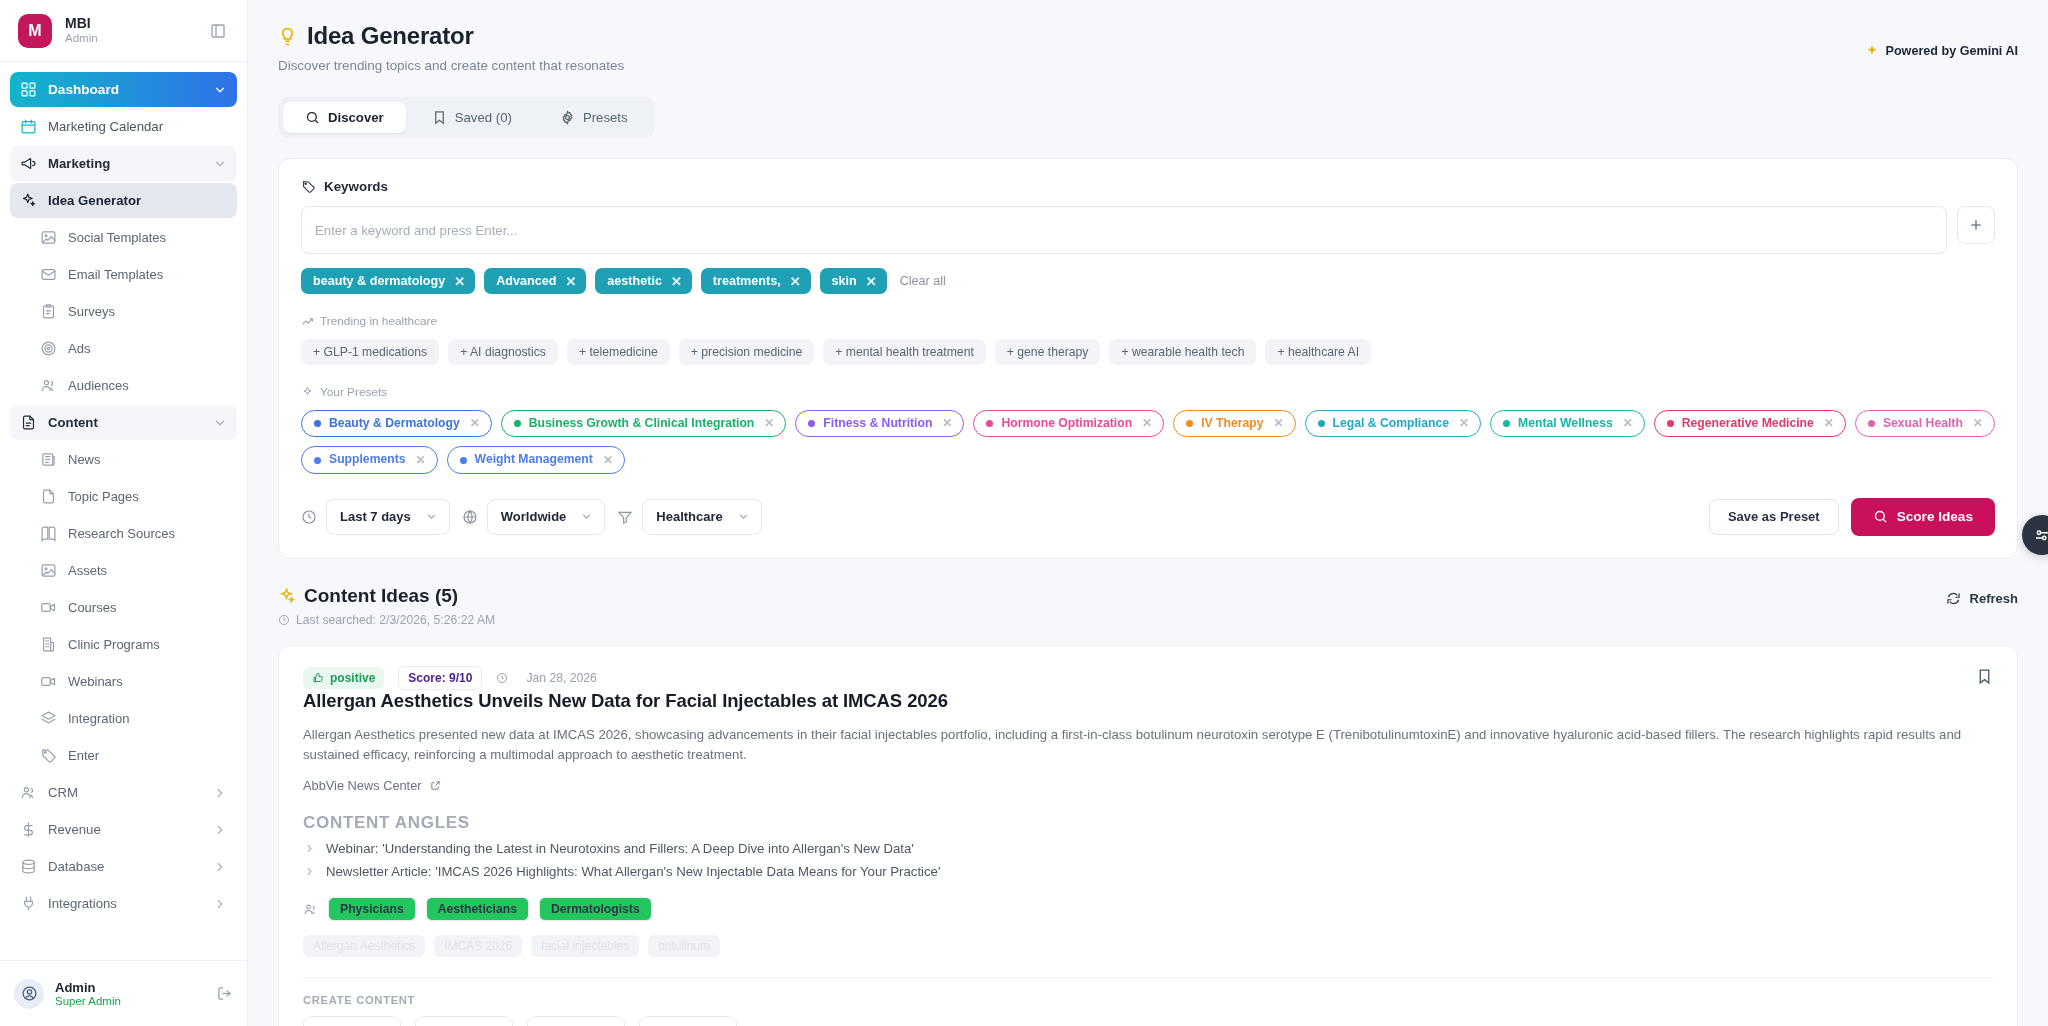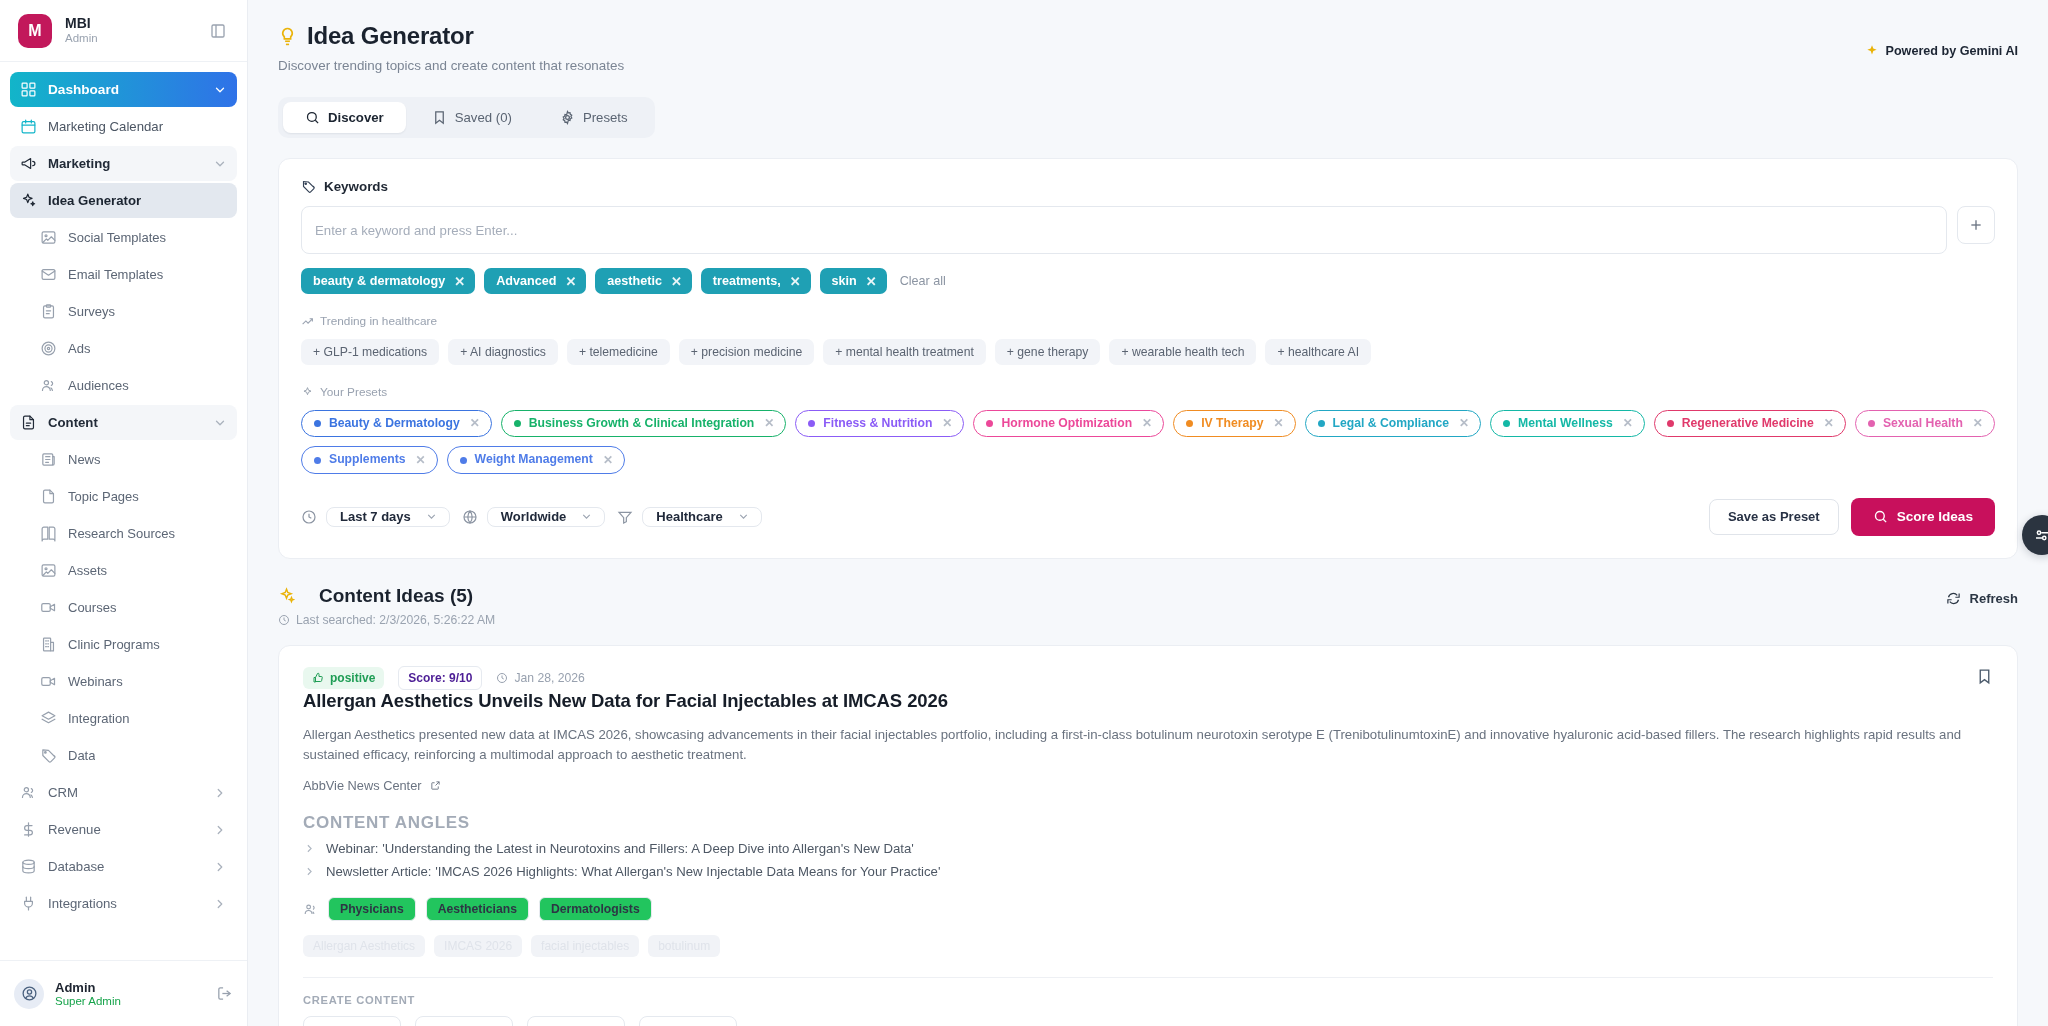--- a/index.html
+++ b/index.html
@@ -145,60 +145,60 @@
     border: 1.5px solid; line-height: 1.1;
   }
   .chip-preset .dot { width:7px; height:7px; border-radius:50%; flex:0 0 7px; }
   .chip-preset .x { font-size:12px; color:#b6bdc8; margin-left:2px; }
 
   .filter-row { display:flex; align-items:center; gap: 12px; margin-top: 24px; }
   .filt { display:flex; align-items:center; gap:9px; }
   .filt .gico { color:#8b94a2; display:flex; }
   .select {
     display:flex; align-items:center; gap:14px;
-    height: 20px; padding: 0 11px 0 13px;
+    height: 36px; padding: 0 11px 0 13px;
     border:1px solid #e4e8ee; border-radius: 8px; background:#fff;
     font-size: 13px; font-weight:600; color:#20293a; cursor:pointer; white-space:nowrap;
   }
   .select .cv { color:#9aa3b0; display:flex;}
   .spacer { flex: 1; }
   .btn-outline {
     height: 36px; padding: 0 18px; border:1px solid #e0e4ea; border-radius:8px;
     background:#fff; font-size:13px; font-weight:600; color:#283245; cursor:pointer;
     display:flex; align-items:center;
     font-family:"Liberation Sans", sans-serif;
   }
   .btn-primary {
     height: 38px; padding: 0 22px; border:none; border-radius:8px;
     background:#c8105c; color:#fff; font-size:13.6px; font-weight:700; cursor:pointer;
     display:flex; align-items:center; gap:9px;
     font-family:"Liberation Sans", sans-serif;
   }
 
   
   .results-head { margin: 26px 30px 0 30px; display:flex; align-items:flex-start; }
-  .res-title { display:flex; align-items:center; gap:24px; font-size:19px; font-weight:700; color:#1a222e;}
+  .res-title { display:flex; align-items:center; gap:9px; font-size:19px; font-weight:700; color:#1a222e;}
   .res-sub { display:flex; align-items:center; gap:6px; font-size:12.2px; color:#9aa3b0; margin-top:6px; }
   .refresh {
     margin-left:auto; display:flex; align-items:center; gap:9px;
     font-size:13px; font-weight:600; color:#2b3644; cursor:pointer; padding-top:6px;
   }
 
   .idea-card { margin: 18px 30px 0 30px; background:#fff; border:1px solid #ebeef3; border-radius:12px; padding: 20px 24px 0 24px; position:relative;}
   .meta-row { display:flex; align-items:center; gap: 14px; }
   .badge-pos {
     display:inline-flex; align-items:center; gap:6px;
     background:#e9f8ef; color:#1f9d55; border-radius:6px;
     padding: 4px 9px; font-size:12px; font-weight:600;
   }
   .badge-score {
     border:1px solid #e6eaf0; border-radius:6px; padding:4px 9px;
     font-size:12px; font-weight:700; color:#4c1d95; background:#fff;
   }
-  .meta-date { display:flex; align-items:center; gap:6px; font-size:12.2px; color:#98a1af; }
+  .meta-date { display:flex; align-items:center; gap:18px; font-size:12.2px; color:#98a1af; }
   .bookmark-btn { position:absolute; right:24px; top:22px; color:#4b5a6b; cursor:pointer; }
   .idea-title { font-size: 18.5px; font-weight:700; color:#161d28; letter-spacing:-.1px;}
   .idea-body { margin-top: 13px; font-size:13.2px; line-height:1.5; color:#69727f; max-width: 1700px;}
   .src-row { margin-top: 14px; display:flex; align-items:center; gap:8px; font-size:12.8px; color:#6a7381; cursor:pointer;}
   .angles-label { margin-top: 20px; font-size:17px; letter-spacing:.7px; color:#a3abb7; font-weight:600;}
   .angle { display:flex; align-items:flex-start; gap:10px; margin-top:8px; font-size:13.2px; color:#4d5764; cursor:pointer;}
   .angle .cr { color:#aeb6c1; margin-top:1px; display:flex;}
   .aud-row { display:flex; align-items:center; gap:10px; margin-top: 18px; }
   .aud-row .aico { color:#9aa3b0; display:flex; }
   .aud-pill { border:1px solid #e7eaf0; border-radius:6px; padding:4px 11px; font-size:12.2px; color:#2d3644; font-weight:600; background:#22c55e;}
@@ -437,21 +437,21 @@
           </span>
           <span class="lbl">Integration</span>
         </div>
         <div class="nav-item child">
           <span class="ico">
             <svg width="17" height="17" viewBox="0 0 24 24" fill="none" stroke="currentColor" stroke-width="1.7" stroke-linecap="round" stroke-linejoin="round">
               <path d="M20.6 13.4L12 4.8 4 4v8l8.6 8.6a2 2 0 0 0 2.8 0l5.2-5.2a2 2 0 0 0 0-2.8z"></path>
               <circle cx="7.6" cy="7.6" r="1.1"></circle>
             </svg>
           </span>
-          <span class="lbl">Data</span>
+          <span class="lbl">Enter</span>
         </div>
         <div class="nav-item top">
           <span class="ico">
             <svg width="17" height="17" viewBox="0 0 24 24" fill="none" stroke="currentColor" stroke-width="1.7" stroke-linecap="round" stroke-linejoin="round">
               <circle cx="9" cy="8" r="3"></circle>
               <path d="M3.5 19a5.5 5.5 0 0 1 11 0"></path>
               <path d="M16 6.5a3 3 0 0 1 0 5.5"></path>
               <path d="M17.5 19a5 5 0 0 0-2-3.5"></path>
             </svg>
           </span>

